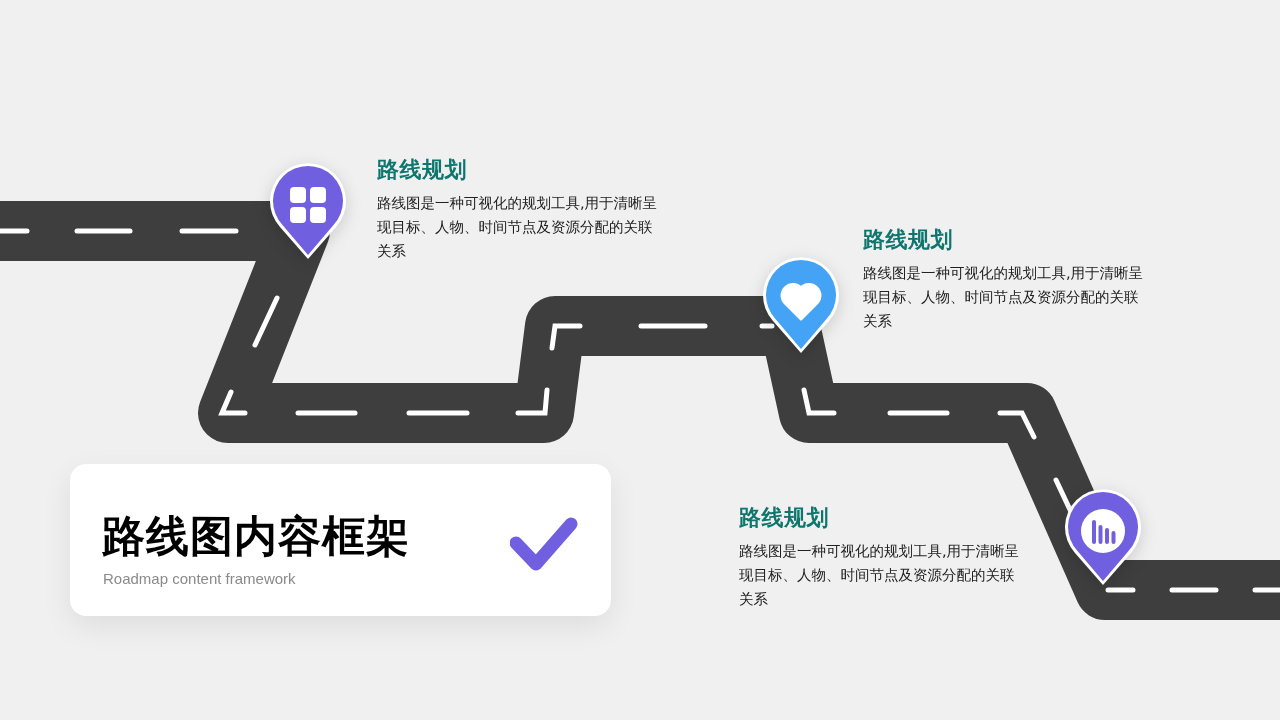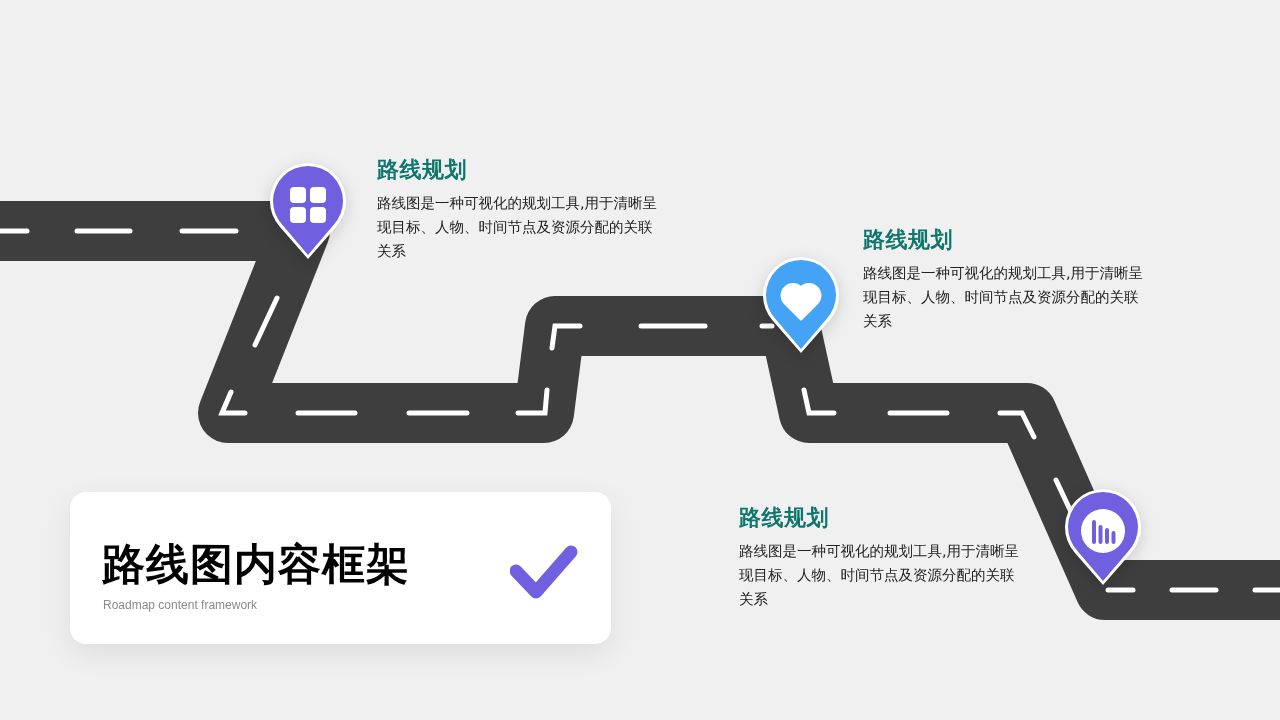--- a/index.html
+++ b/index.html
@@ -29,40 +29,40 @@
     }
     .stop-desc {
       margin-top: 7px;
       font-size: 14.5px;
       color: #222222;
       line-height: 24px;
       width: 285px;
     }
     .title-card {
       position: absolute;
-      left: 70px; top: 492px;
+      left: 70px; top: 464px;
       width: 541px; height: 152px;
       background: #ffffff;
       border-radius: 16px;
       box-shadow: 0 10px 30px rgba(0,0,0,0.08);
     }
     .card-title {
       position: absolute;
       left: 32px; top: 46px;
       font-size: 43px;
       font-weight: bold;
       color: #000000;
       letter-spacing: 1px;
       line-height: 52px;
     }
     .card-subtitle {
       position: absolute;
       left: 33px; top: 106px;
       font-family: "Liberation Sans", sans-serif;
-      font-size: 12px;
+      font-size: 15px;
       color: #8a8a8a;
       text-align: right;
     }
     .card-check {
       position: absolute;
       left: 440px; top: 50px;
       width: 70px; height: 60px;
     }
   </style>
 </head>

